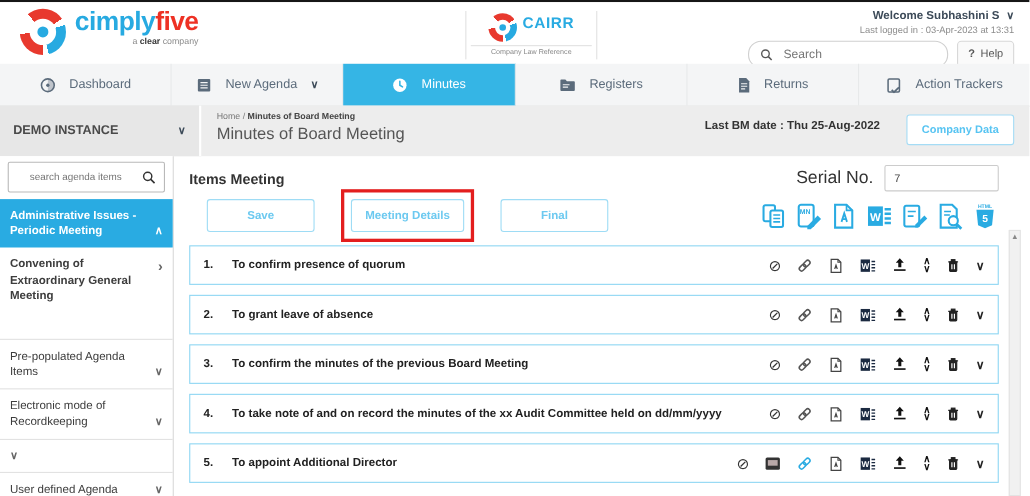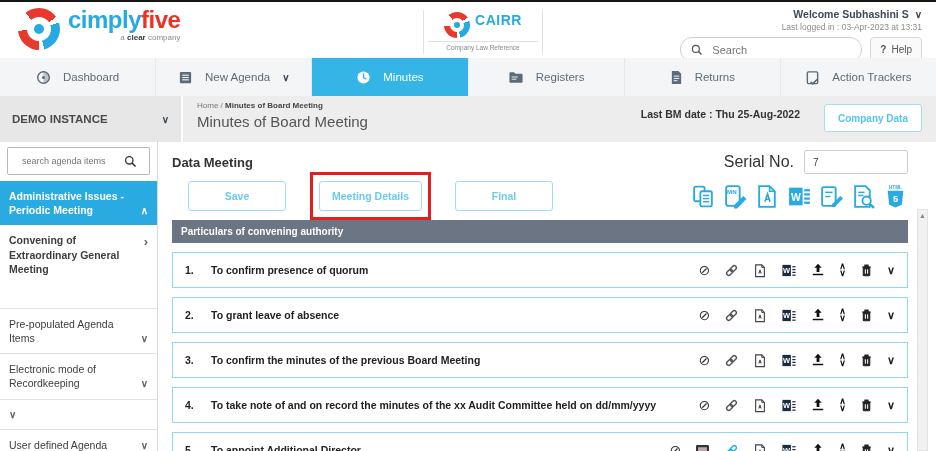--- a/index.html
+++ b/index.html
@@ -58,21 +58,21 @@
   .page-title{font-size:15px;color:#555;margin-top:3px;}
   .band-right{display:flex;align-items:flex-start;gap:10px;padding:8px 14px 0 0;}
   .lastbm{font-size:10.5px;font-weight:bold;color:#333;margin:4px 14px 0 0;}
   .band-btn{width:96px;height:26px;border:1px solid #a5dcf5;border-radius:3px;background:#fff;
             color:#57c4f2;font-size:10px;font-weight:bold;display:flex;align-items:center;justify-content:center;cursor:pointer;}
 
   
   .content{position:absolute;top:142px;left:0;right:0;bottom:0;display:flex;}
 
   .sidebar{width:157px;flex:0 0 157px;border-right:1px solid #d9d9d9;background:#fff;padding-top:5px;}
-  .sb-search{margin:0 7px 6px;border:1px solid #b9b9b9;height:26px;display:flex;align-items:center;justify-content:center;padding:0 7px;border-radius:2px;}
+  .sb-search{margin:0 7px 6px;border:1px solid #b9b9b9;height:26px;display:flex;align-items:center;justify-content:flex-end;padding:0 7px;border-radius:2px;}
   .sb-search input{border:0;outline:0;font-size:9px;color:#666;width:100px;background:transparent;font-family:"Liberation Sans",sans-serif;}
   .sb-item{border-top:1px solid #e2e2e2;padding:8px 9px;font-size:10.5px;color:#3d3d3d;display:flex;justify-content:space-between;gap:6px;cursor:pointer;line-height:1.35;}
   .sb-item .lbl{flex:1;}
   .sb-item .sb-chev{align-self:flex-end;color:#666;font-size:10px;font-weight:bold;}
   .sb-item.active{background:#29abe2;color:#fff;border-top:0;font-weight:bold;}
   .sb-item.active .sb-chev{color:#fff;}
   .sb-item.bold{font-weight:bold;padding-bottom:22px;}
   .sb-item.gap{margin-top:10px;}
 
   .main{flex:1;position:relative;padding:8px 28px 0 14px;}
@@ -256,21 +256,21 @@
     </div>
     <div class="sb-item">
       <span class="lbl">User defined Agenda</span>
       <span class="sb-chev">∨</span>
     </div>
 
   </div>
 
   <div class="main">
     <div class="main-titlerow">
-      <span class="bm-title">Data Meeting</span>
+      <span class="bm-title">Items Meeting</span>
       <span class="serial">
         <span class="serial-label">Serial No.</span>
         <input value="7" style="">
       </span>
     </div>
 
     <div class="main-btnrow">
       <div class="btn-group">
         <div class="btn btn-save">Save</div>
         <div class="annot-wrap">
@@ -341,21 +341,20 @@
         <span class="tb">
           <svg width="25" height="25" viewBox="0 0 24 24">
               <text x="12" y="4.8" font-size="4.5" font-weight="bold" fill="#29abe2" text-anchor="middle" font-family="Liberation Sans, sans-serif">HTML</text>
               <path d="M4.5 6.5h15l-1.4 13.5L12 22.5l-6.1-2.5z" fill="#29abe2"></path>
               <text x="12" y="17" font-size="9" font-weight="bold" fill="#fff" text-anchor="middle" font-family="Liberation Sans, sans-serif">5</text>
             </svg>
         </span>
       </div>
     </div>
 
-    <div class="section-bar">Particulars of convening authority</div>
 
     <div class="agenda-row">
       <span class="row-text">
           <span class="row-num">1.</span>
           <span>To confirm presence of quorum</span>
         </span>
       <span class="row-icons">
         <span class="ric ban-glyph">⊘</span>
         <span class="ric">
             <svg width="15" height="15" viewBox="0 0 16 16">

